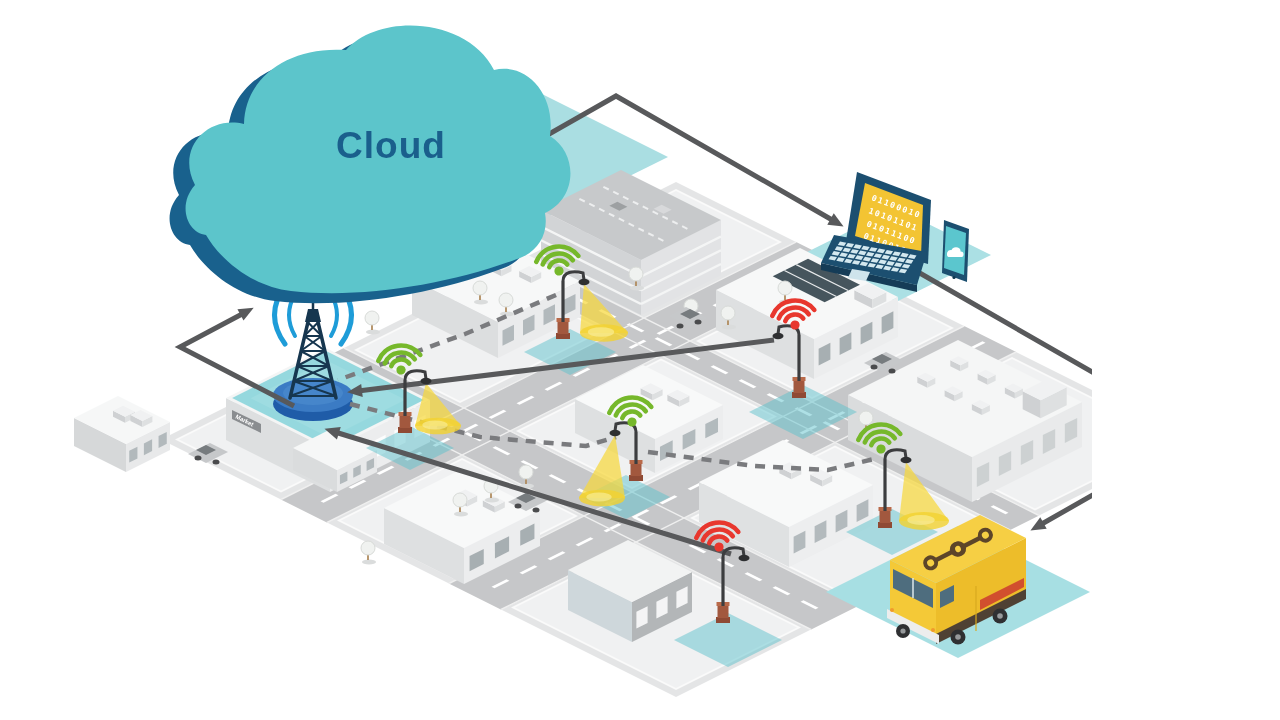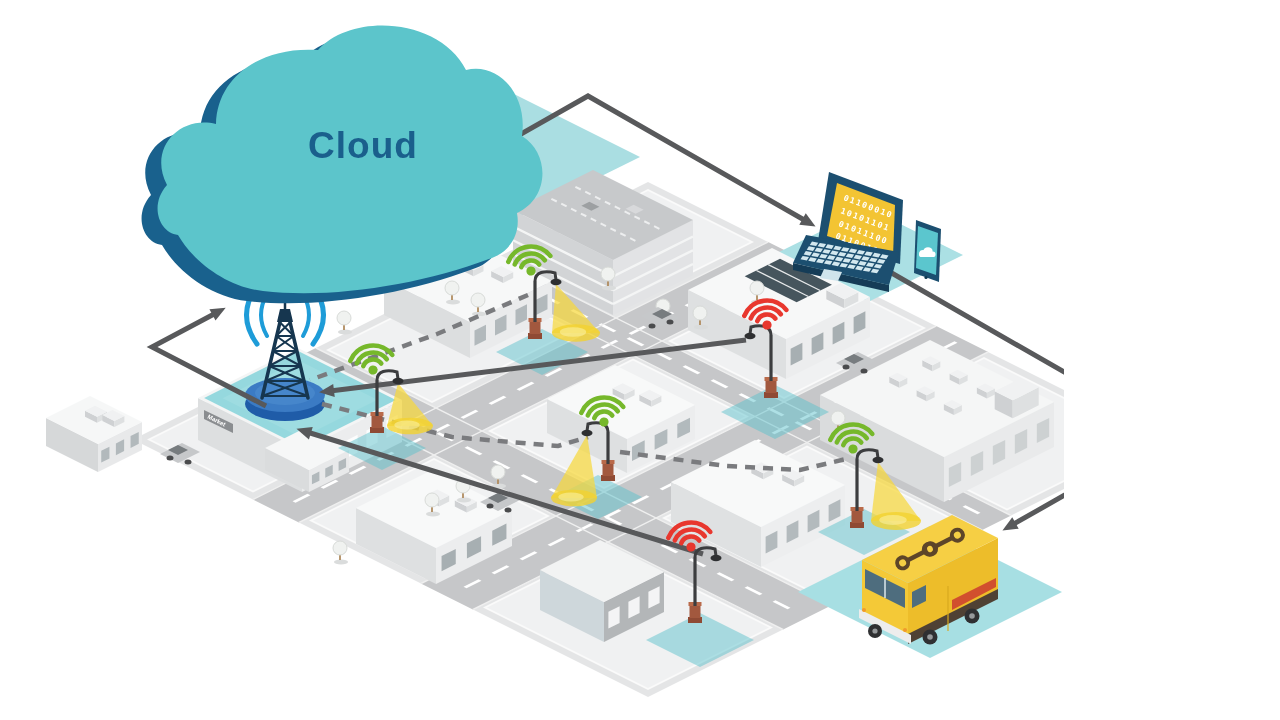--- a/index.html
+++ b/index.html
@@ -1,17 +1,17 @@
 <!DOCTYPE html>
 <html><head>
 <meta charset="utf-8">
 <style>
   html,body{margin:0;padding:0;background:#ffffff;}
   .stage{position:relative;width:1064px;height:720px;background:#ffffff;overflow:hidden;
-         font-family:"Liberation Sans",sans-serif;}
+         font-family:"Liberation Sans",sans-serif;margin-left:28px;}
   .stage svg{position:absolute;left:0;top:0;display:block;}
   text{user-select:none;}
 </style>
 </head>
 <body>
 
 <div class="stage">
 <svg viewBox="0 0 1280 720" width="1280" height="720">
 
   <g id="layer-ground">

